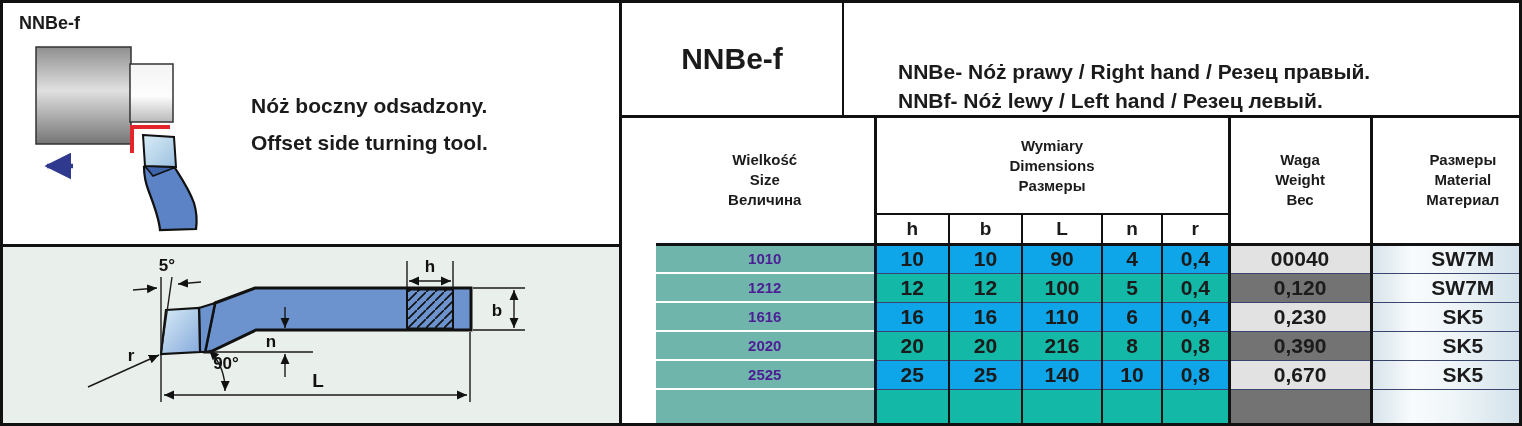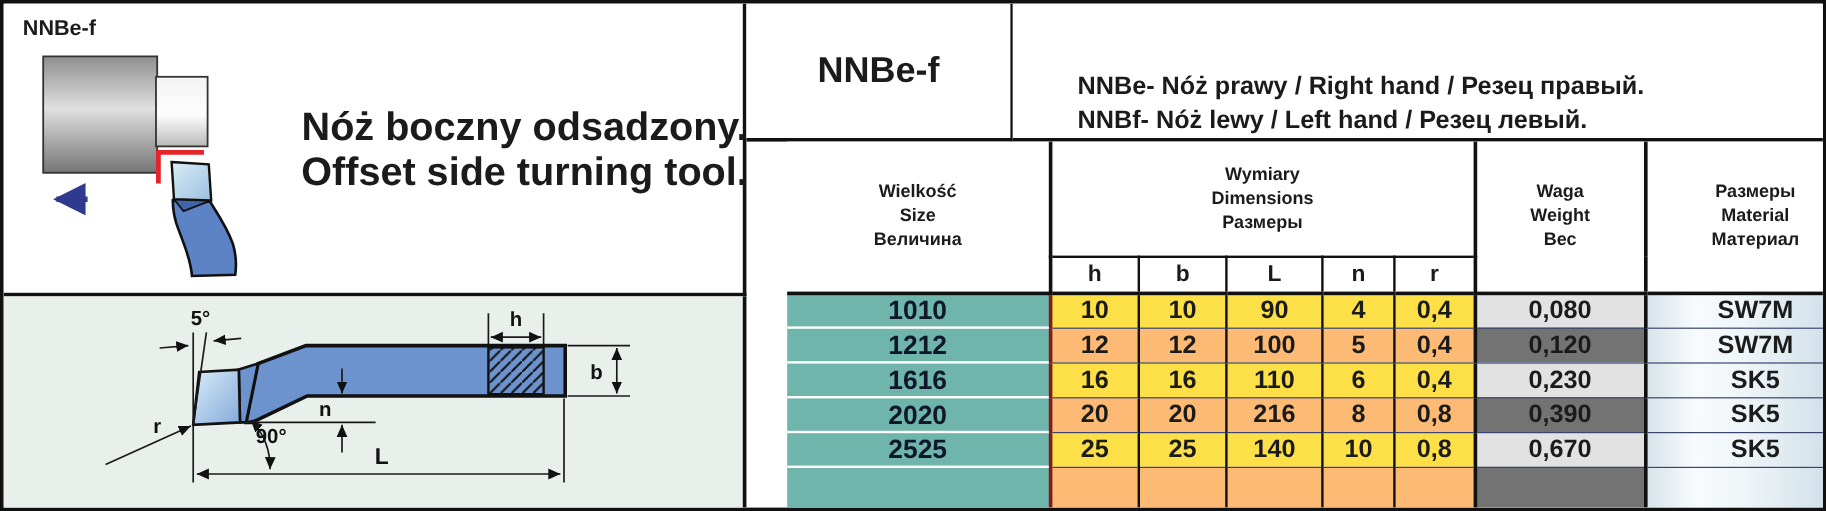--- a/index.html
+++ b/index.html
@@ -4,21 +4,21 @@
 <style>
   html,body{margin:0;padding:0;background:#fff;}
   body{font-family:"Liberation Sans", sans-serif;color:#1b1b1b;}
   .root{position:relative;width:1522px;height:426px;box-sizing:border-box;
         border:3px solid #111;background:#fff;overflow:hidden;}
 
   
   .panel-illustration{position:absolute;left:0;top:0;width:619px;height:244px;
       box-sizing:border-box;border-right:3px solid #111;border-bottom:3px solid #111;background:#fff;}
   .corner-label{position:absolute;left:16px;top:10px;font-size:18px;font-weight:bold;}
-  .desc-block{position:absolute;left:248px;top:84px;font-size:33px;font-weight:bold;line-height:37px;white-space:nowrap;text-align:center;}
+  .desc-block{position:absolute;left:248px;top:84px;font-size:21px;font-weight:bold;line-height:37px;white-space:nowrap;}
 
   
   .panel-drawing{position:absolute;left:0;top:244px;width:619px;height:179px;
       box-sizing:border-box;border-right:3px solid #111;background:#E9EFEA;}
 
   
   .cell-code{position:absolute;left:619px;top:0;width:222px;height:115px;box-sizing:border-box;
       border-right:2px solid #111;border-bottom:3px solid #111;
       display:flex;align-items:center;justify-content:center;font-size:30px;font-weight:bold;background:#fff;}
   .cell-variants{position:absolute;left:841px;top:0;width:812px;height:115px;box-sizing:border-box;
@@ -29,28 +29,28 @@
   .table-wrap{position:absolute;left:653px;top:115px;width:897px;height:371px;}
   table.spec{border-collapse:collapse;table-layout:fixed;width:897px;height:305px;}
   table.spec th, table.spec td{padding:0;text-align:center;vertical-align:middle;font-weight:bold;}
   .hdr{font-size:15px;line-height:20px;background:#fff;}
   th.h-size{border-right:3px solid #111;border-bottom:3px solid #111;}
   th.h-dims{border-bottom:2px solid #111;margin-top:11px;}
   th.h-weight,th.h-material{border-left:3px solid #111;border-bottom:3px solid #111;}
   th.h-sub{font-size:19px;border-right:2px solid #111;border-bottom:3px solid #111;background:#fff;}
   th.h-sub.last{border-right:none;}
 
-  td.c-size{background:#6FB5AB;color:#0f172a;font-size:22px;border-right:3px solid #7f1d1d;border-top:2px solid #fff;}
-  td.c-dim{font-size:21px;border-right:2px solid #111;border-top:1px solid #39456E;background:#fdba74;}
+  td.c-size{background:#6FB5AB;color:#4c1d95;font-size:15px;border-right:3px solid #0f172a;border-top:2px solid #fff;}
+  td.c-dim{font-size:21px;border-right:2px solid #111;border-top:1px solid #39456E;background:#14b8a6;}
   td.c-dim.last{border-right:none;}
   td.c-weight{font-size:21px;border-left:3px solid #111;border-top:1px solid #39456E;background:#737373;}
   td.c-material{font-size:21px;border-left:3px solid #111;border-top:1px solid #39456E;
       background:linear-gradient(90deg,#D7E3EA 0%,#F8FBFD 22%,#EFF5F8 45%,#C4D8E3 100%);}
   tr.first td{border-top:none;}
-  tr.tint td.c-dim{background:#fde047;}
+  tr.tint td.c-dim{background:#0ea5e9;}
   tr.tint td.c-weight{background:#E2E2E2;}
 
   svg text{font-family:"Liberation Sans", sans-serif;font-weight:bold;fill:#111;}
 </style>
 </head>
 <body>
 
 <div class="root">
 
   <div class="panel-illustration">
@@ -202,21 +202,21 @@
         <th class="h-sub last">r</th>
       </tr>
 
       <tr class="first tint" style="height:29px">
         <td class="c-size">1010</td>
         <td class="c-dim">10</td>
         <td class="c-dim">10</td>
         <td class="c-dim">90</td>
         <td class="c-dim">4</td>
         <td class="c-dim last">0,4</td>
-        <td class="c-weight">0,080</td>
+        <td class="c-weight">00040</td>
         <td class="c-material">SW7M</td>
       </tr>
       <tr style="height:29px">
         <td class="c-size">1212</td>
         <td class="c-dim">12</td>
         <td class="c-dim">12</td>
         <td class="c-dim">100</td>
         <td class="c-dim">5</td>
         <td class="c-dim last">0,4</td>
         <td class="c-weight">0,120</td>

